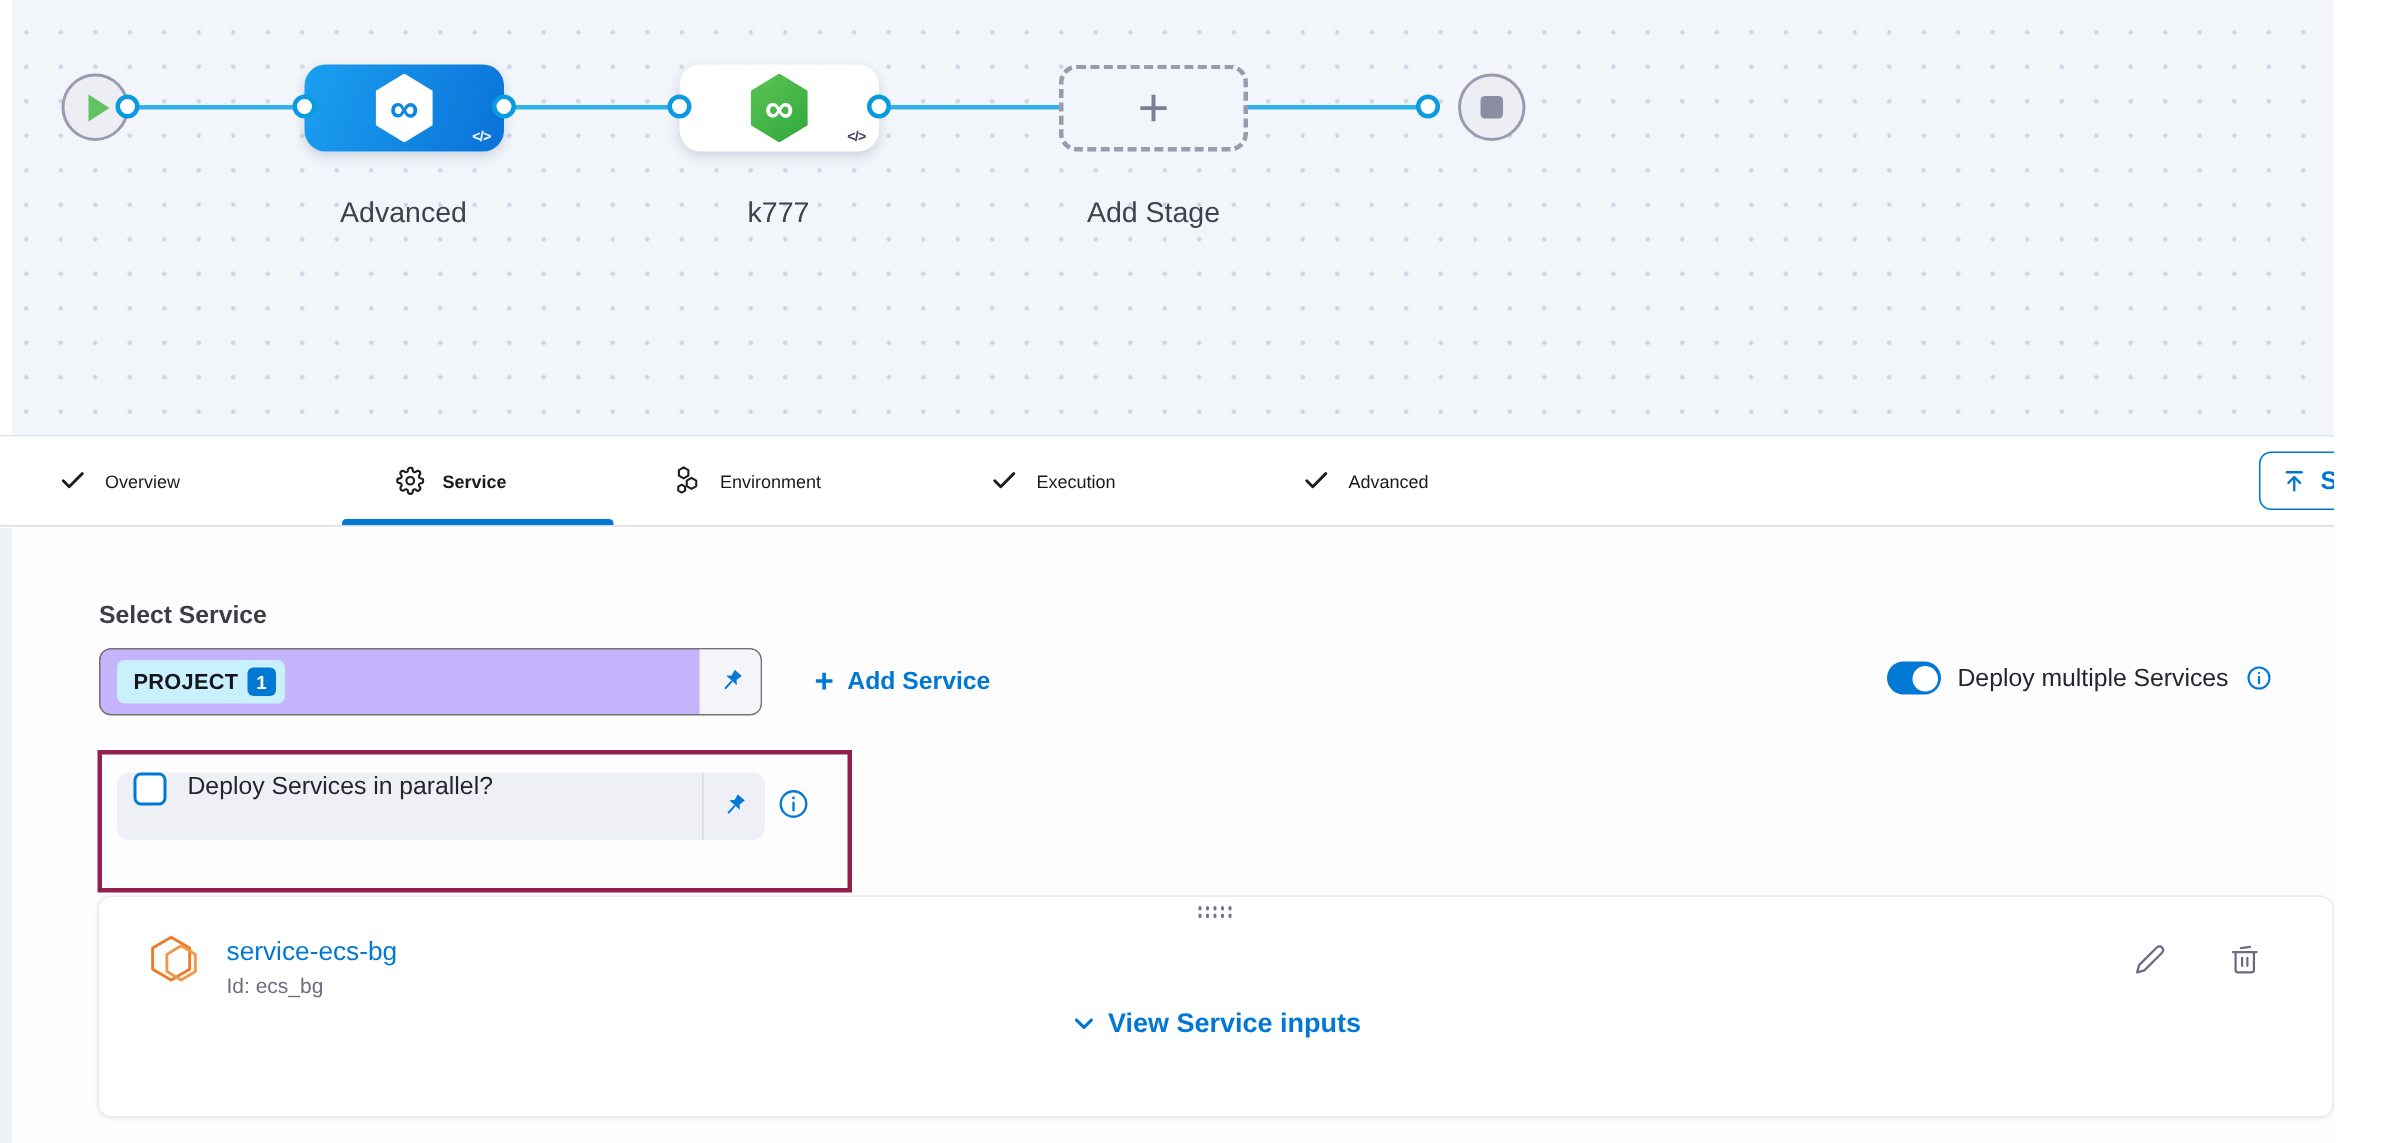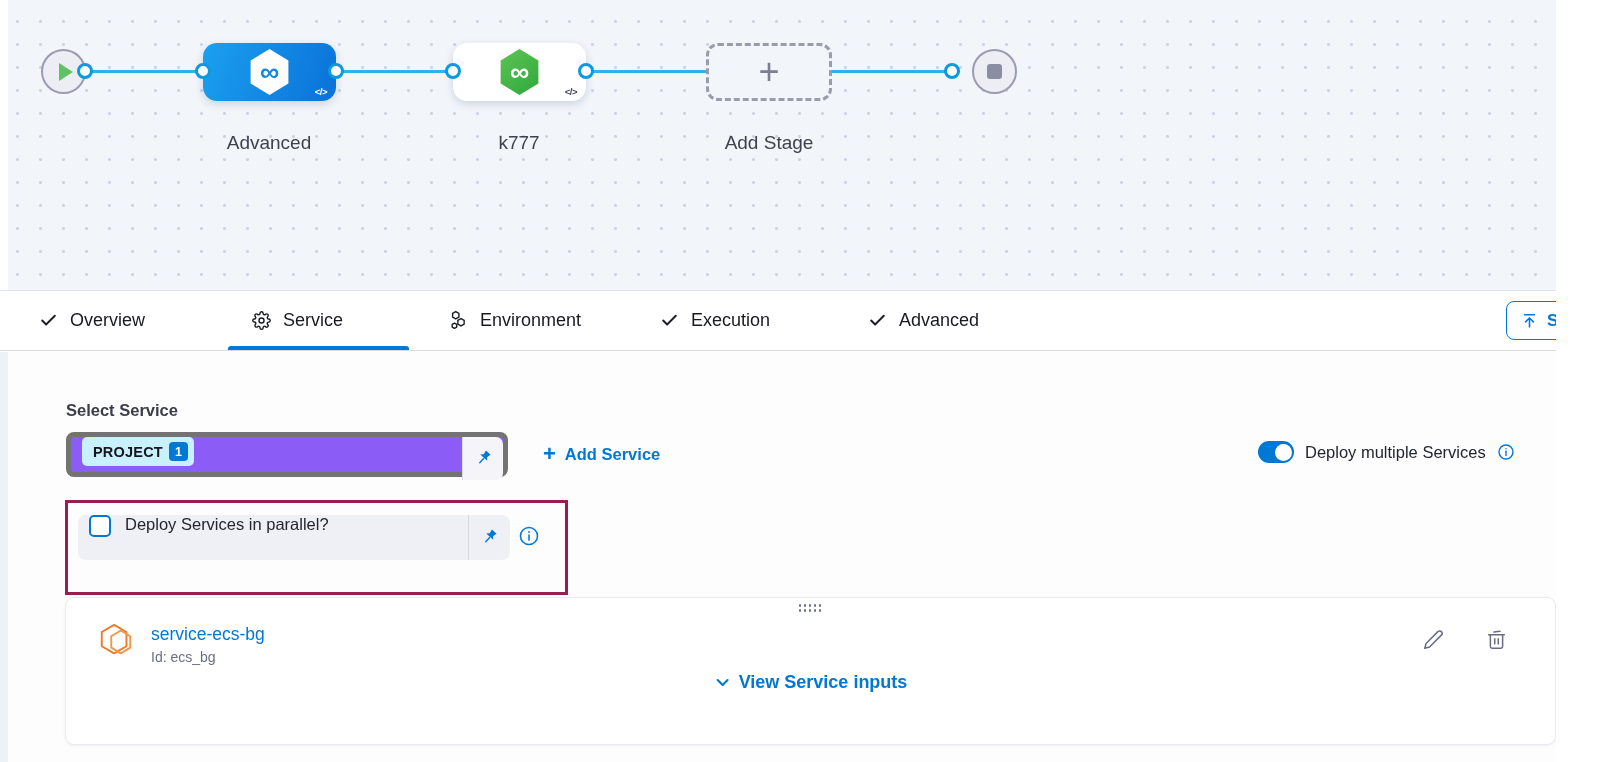--- a/index.html
+++ b/index.html
@@ -27,31 +27,31 @@
   .hex-white { background:#ffffff; color:#1287e0; }
   .hex-green { background:linear-gradient(140deg,#5ec455 0%,#2ea73c 100%); color:#ffffff; }
   .code-badge { position:absolute; right:9px; bottom:4px; font-size:9.5px; font-weight:bold; letter-spacing:-0.5px; }
   .code-badge.on-blue { color:#ffffff; }
   .code-badge.on-white { color:#42445a; }
   .plus-glyph { font-size:36px; font-weight:300; color:#7c7f93; line-height:1; }
   .stage-label { position:absolute; top:132px; width:220px; text-align:center; font-size:19px; color:#3f414d; }
 
   
   .tabbar { position:absolute; left:0; top:290px; width:1600px; height:61px; background:#ffffff; border-top:1px solid #e2e4ec; border-bottom:1px solid #d8dae3; }
-  .tab { position:absolute; top:0; height:59px; display:flex; align-items:center; gap:12px; font-size:18px; color:#181a20; font-weight:500; cursor:pointer; }
+  .tab { position:absolute; top:0; height:59px; display:flex; align-items:center; gap:12px; font-size:12px; color:#181a20; font-weight:500; cursor:pointer; }
   .tab svg { flex:0 0 auto; }
   .tab-underline { position:absolute; left:228px; bottom:0; width:181px; height:4px; background:#0278d5; border-radius:3px 3px 0 0; }
   .save-btn { position:absolute; left:1506px; top:301px; width:120px; height:39px; border:1.7px solid #0278d5; border-radius:8px; background:#ffffff; color:#0278d5; display:flex; align-items:center; gap:9px; padding:0 14px; font-size:17px; font-weight:bold; cursor:pointer; }
 
   
   .panel { position:absolute; left:0; top:352px; width:1556px; height:410px; background:#fdfdfe; }
   .panel-left-strip { position:absolute; left:0; top:352px; width:8px; height:410px; background:#edf1f8; }
 
   .field-label { position:absolute; left:66px; top:401px; font-size:16.5px; font-weight:600; color:#3b3d49; }
-  .select-field { position:absolute; left:66px; top:432px; width:442px; height:45px; background:#8b5cf6; border:5px solid #737373; border-radius:8px; display:flex; }
+  .select-field { position:absolute; left:66px; top:432px; width:442px; height:45px; background:#c4b5fd; border:1px solid #737373; border-radius:8px; display:flex; align-items:center; }
   .chip { margin-left:11px; height:29px; background:#c9f1fd; border-radius:5px; display:flex; align-items:center; gap:6px; padding:0 6px 0 11px; }
   .chip-text { font-size:14.5px; font-weight:600; color:#15171d; letter-spacing:0.2px; }
   .chip-badge { width:19px; height:19px; border-radius:4px; background:#0278d5; color:#ffffff; font-size:12.5px; font-weight:bold; display:flex; align-items:center; justify-content:center; }
   .pin-section { margin-left:auto; width:41px; height:43px; border-left:1px solid #d8dae6; background:#f5f5f9; border-radius:0 7px 7px 0; display:flex; align-items:center; justify-content:center; color:#0278d5; cursor:pointer; }
   .add-service { position:absolute; left:543px; top:443px; display:flex; align-items:center; gap:9px; color:#0278d5; font-weight:bold; font-size:16.5px; cursor:pointer; }
   .add-plus { font-size:22px; font-weight:600; line-height:1; }
 
   .toggle-row { position:absolute; left:1258px; top:441px; display:flex; align-items:center; gap:11px; }
   .toggle { width:36px; height:22px; border-radius:11px; background:#0278d5; position:relative; cursor:pointer; }
   .toggle-knob { position:absolute; right:2.5px; top:2.5px; width:17px; height:17px; border-radius:50%; background:#ffffff; }
@@ -125,21 +125,21 @@
     <div class="canvas-left-strip"></div>
   </div>
 
   <div class="tabbar">
     <div class="tab" style="left:39px;">
       <svg width="19" height="19" viewBox="0 0 24 24" fill="none" stroke="#1b1d23" stroke-width="2.4" stroke-linecap="round" stroke-linejoin="round">
           <polyline points="20 6 9 17 4 12"></polyline>
         </svg>
       <span>Overview</span>
     </div>
-    <div class="tab" style="left:252px; font-weight:400;">
+    <div class="tab" style="left:264px; font-weight:700;">
       <svg width="19" height="19" viewBox="0 0 24 24" fill="none" stroke="#1b1d23" stroke-width="1.8" stroke-linecap="round" stroke-linejoin="round">
           <circle cx="12" cy="12" r="3.2"></circle>
           <path d="M19.4 15a1.7 1.7 0 0 0 .34 1.87l.06.06a2 2 0 1 1-2.83 2.83l-.06-.06a1.7 1.7 0 0 0-1.87-.34 1.7 1.7 0 0 0-1 1.55V21a2 2 0 1 1-4 0v-.09a1.7 1.7 0 0 0-1-1.55 1.7 1.7 0 0 0-1.87.34l-.06.06a2 2 0 1 1-2.83-2.83l.06-.06a1.7 1.7 0 0 0 .34-1.87 1.7 1.7 0 0 0-1.55-1H3a2 2 0 1 1 0-4h.09a1.7 1.7 0 0 0 1.55-1 1.7 1.7 0 0 0-.34-1.87l-.06-.06a2 2 0 1 1 2.83-2.83l.06.06a1.7 1.7 0 0 0 1.87.34h.09a1.7 1.7 0 0 0 1-1.55V3a2 2 0 1 1 4 0v.09a1.7 1.7 0 0 0 1 1.55 1.7 1.7 0 0 0 1.87-.34l.06-.06a2 2 0 1 1 2.83 2.83l-.06.06a1.7 1.7 0 0 0-.34 1.87v.09a1.7 1.7 0 0 0 1.55 1H21a2 2 0 1 1 0 4h-.09a1.7 1.7 0 0 0-1.55 1z"></path>
         </svg>
       <span>Service</span>
     </div>
     <div class="tab" style="left:447px;">
       <svg width="21" height="21" viewBox="0 0 24 24" fill="none" stroke="#1b1d23" stroke-width="1.6" stroke-linejoin="round">
         <polygon points="13.6,8.1 10,10.2 6.4,8.1 6.4,3.9 10,1.8 13.6,3.9"></polygon>
         <polygon points="19.6,16.1 16,18.2 12.4,16.1 12.4,11.9 16,9.8 19.6,11.9"></polygon>

